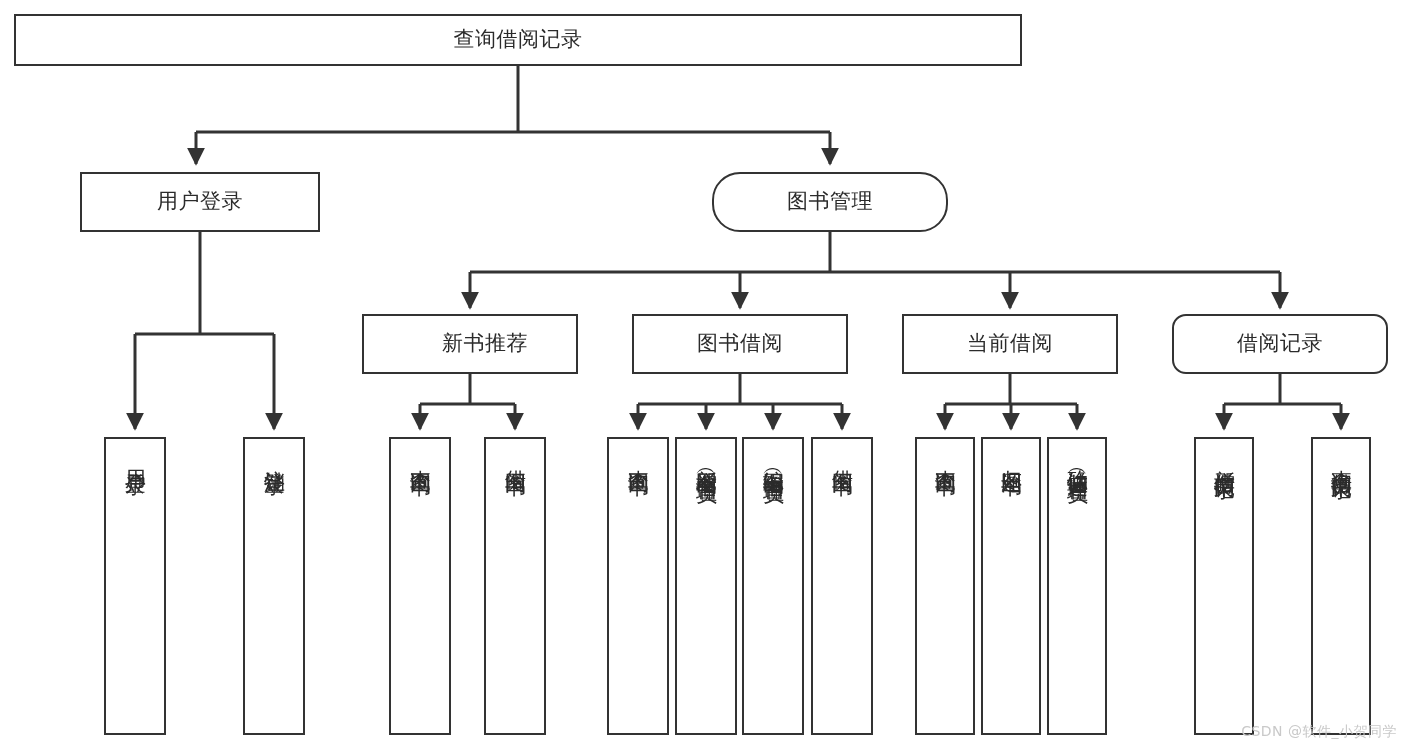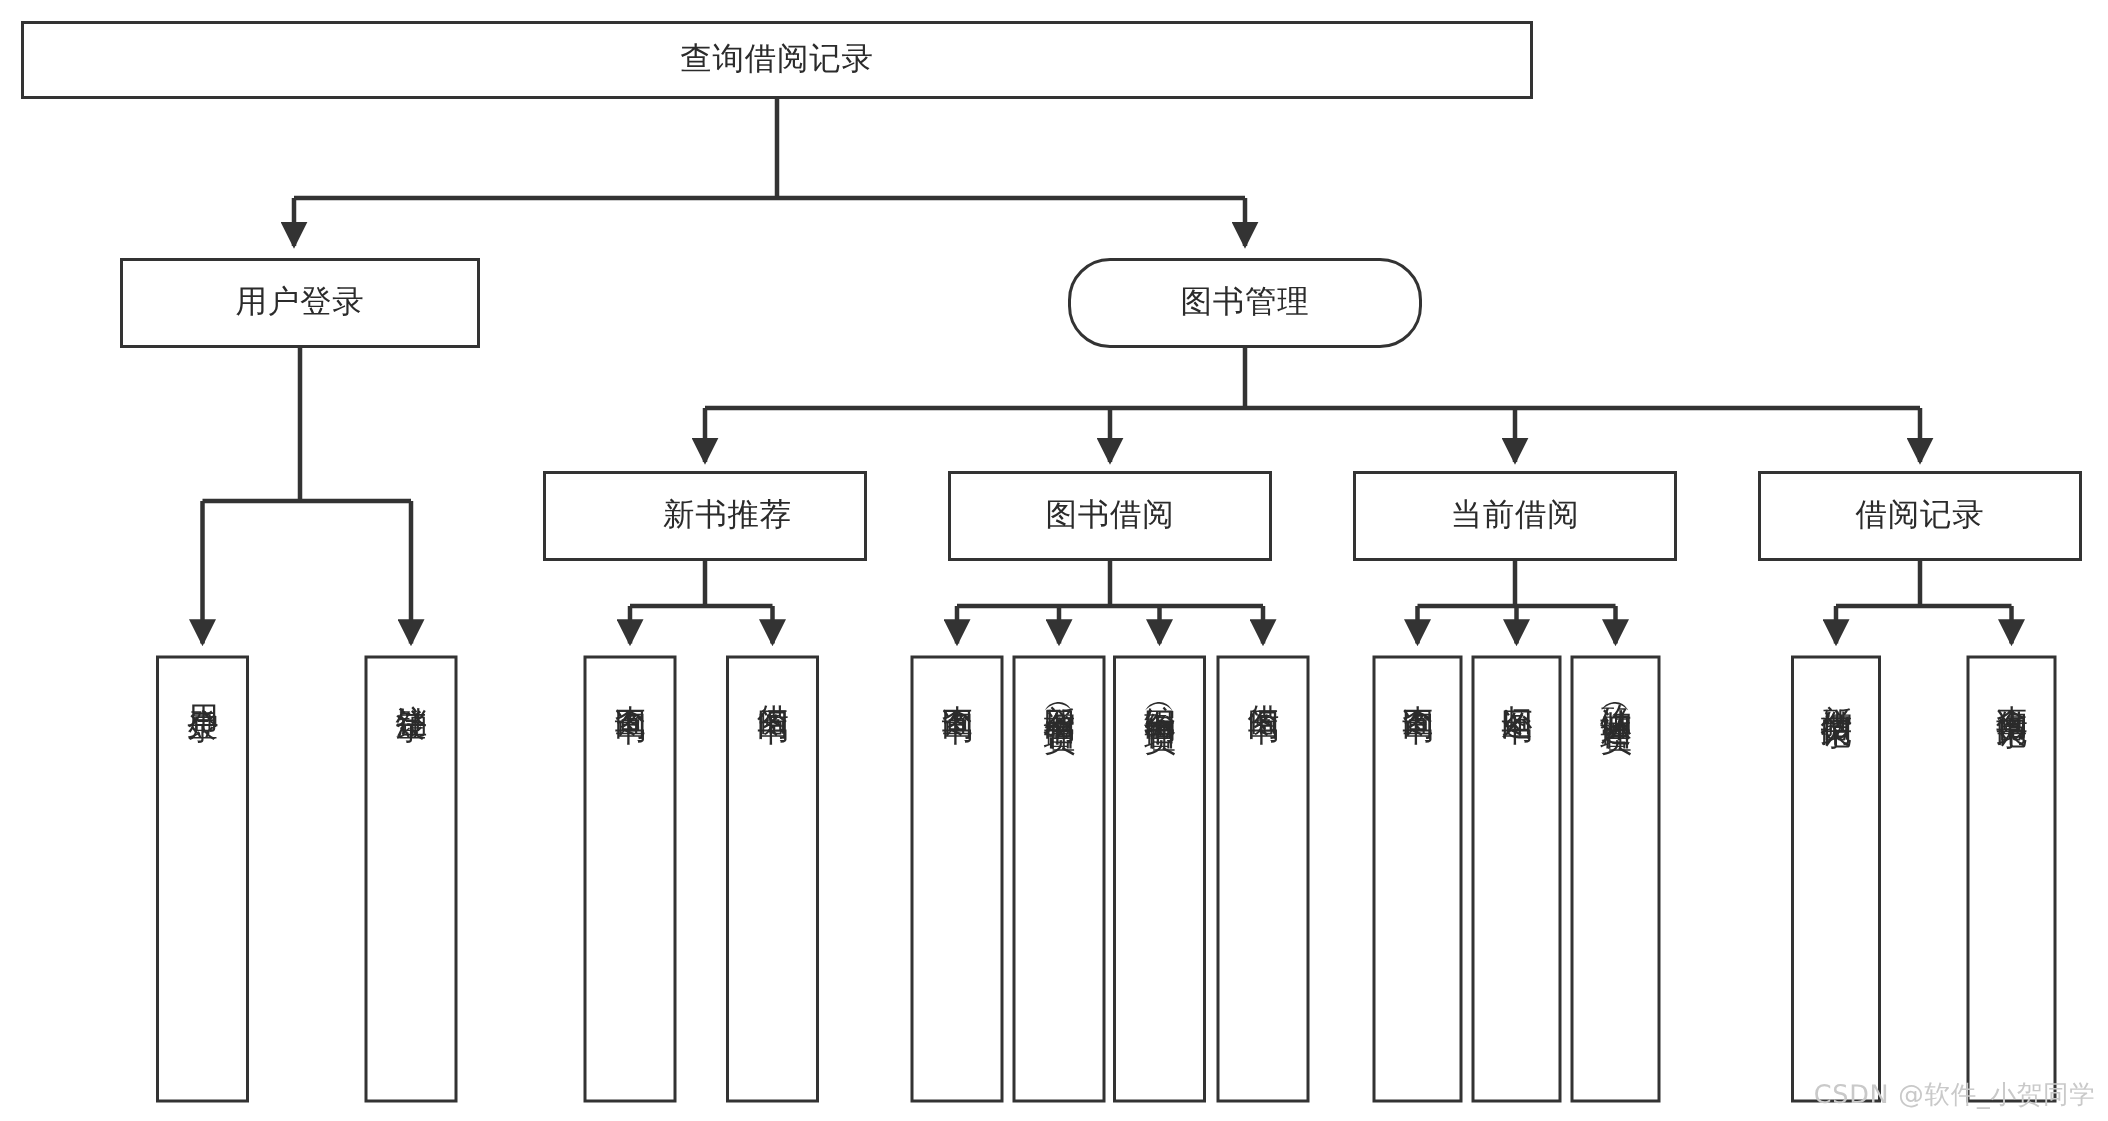--- a/index.html
+++ b/index.html
@@ -57,21 +57,21 @@
     line-height: 1.18;
     letter-spacing: 2px;
     white-space: nowrap;
     color: #2b2b2b;
   }
   
   #watermark {
     position: absolute;
     right: 8px;
     bottom: 6px;
-    font-size: 17px;
+    font-size: 14px;
     color: #c9c9c9;
     white-space: nowrap;
     letter-spacing: 0.5px;
     pointer-events: none;
     text-align: center;
   }
 </style>
 </head>
 <body>
 
@@ -147,21 +147,21 @@
   </div>
 
   <div class="node horiz" style="left:902px; top:314px; width:216px; height:60px;">
     <span class="node-label-h">当前借阅</span>
   </div>
 
   <div class="node horiz" style="left:632px; top:314px; width:216px; height:60px;">
     <span class="node-label-h">图书借阅</span>
   </div>
 
-  <div class="node horiz" style="left:1172px; top:314px; width:216px; height:60px;">
+  <div class="node horiz" style="left:1172px; top:314px; width:216px; height:60px;border-radius:14px;">
     <span class="node-label-h">借阅记录</span>
   </div>
 
   <div class="node vert" style="left:104px; top:437px; width:62px; height:298px;">
     <span class="node-label-v">用户登录</span>
   </div>
 
   <div class="node vert" style="left:243px; top:437px; width:62px; height:298px;">
     <span class="node-label-v">注销登录</span>
   </div>

